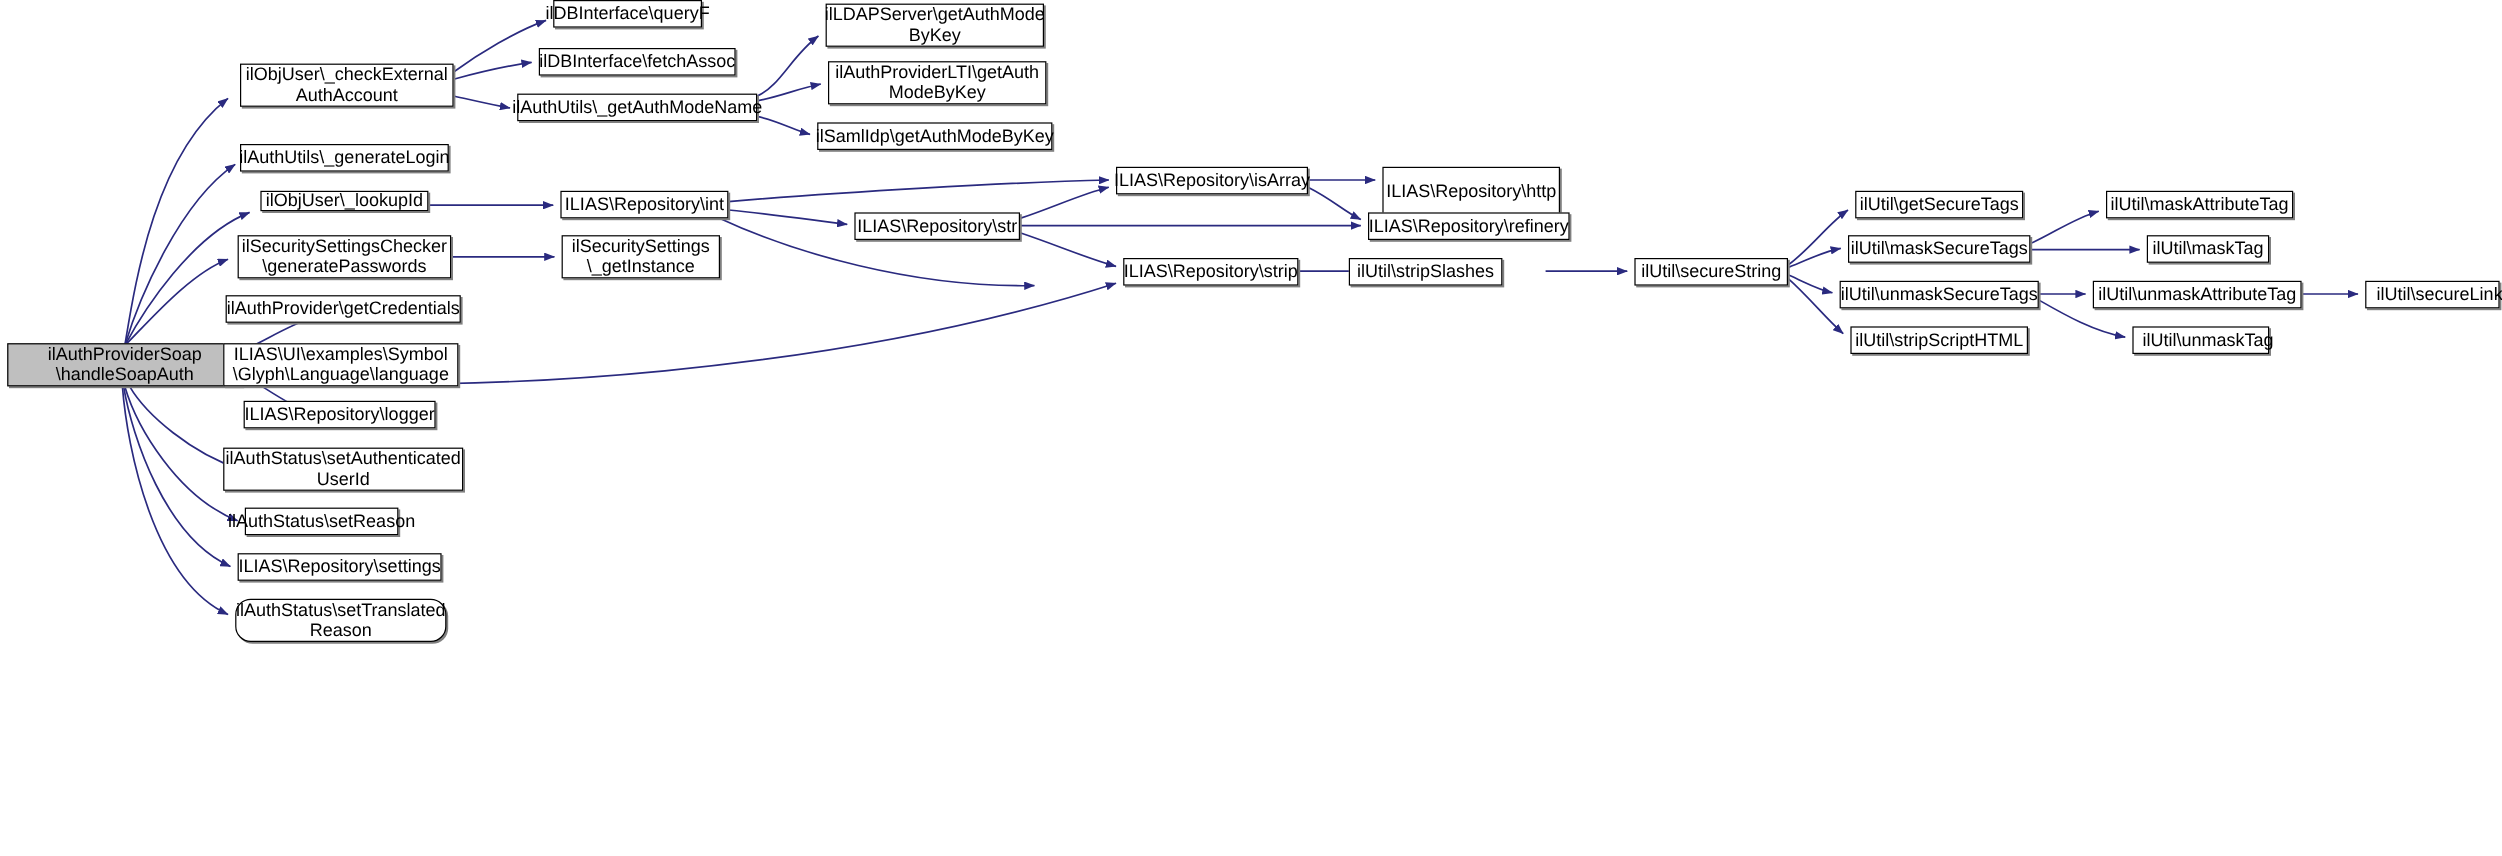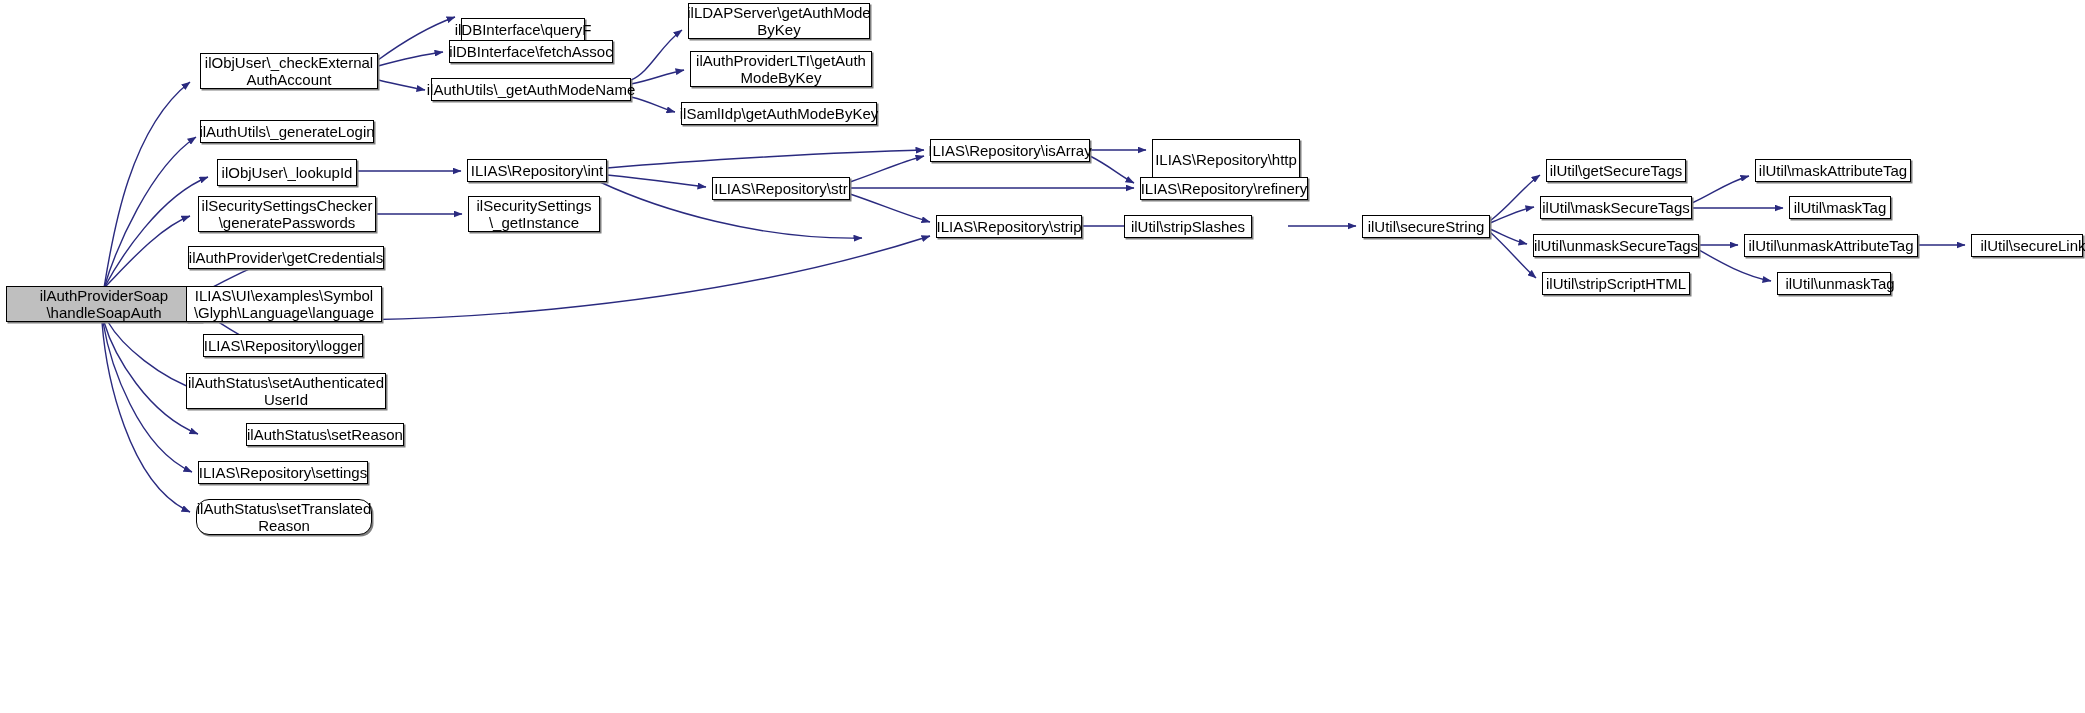--- a/index.html
+++ b/index.html
@@ -91,41 +91,41 @@
         <path d="M 1699,245 L 1738,245" fill="none" stroke="#2a2a7f" stroke-width="1.4" marker-end="url(#arrow)"></path>
         <path d="M 1699,250 C 1720,262 1744,276 1771,281" fill="none" stroke="#2a2a7f" stroke-width="1.4" marker-end="url(#arrow)"></path>
         <path d="M 1918,245 L 1965,245" fill="none" stroke="#2a2a7f" stroke-width="1.4" marker-end="url(#arrow)"></path>
       </g>
   </svg>
   <div id="node-layer">
       <div class="node root" style="left: 6px; top: 286px; width: 196px; height: 36px;">ilAuthProviderSoap
 \handleSoapAuth</div>
       <div class="node" style="left: 200px; top: 53px; width: 178px; height: 36px;">ilObjUser\_checkExternal
 AuthAccount</div>
-      <div class="node" style="left: 461px; top: 18px; width: 124px; height: 23px;">ilDBInterface\queryF</div>
+      <div class="node" style="left: 461px; top: 0; width: 124px; height: 23px;">ilDBInterface\queryF</div>
       <div class="node" style="left: 449px; top: 40px; width: 164px; height: 23px;">ilDBInterface\fetchAssoc</div>
       <div class="node" style="left: 431px; top: 78px; width: 200px; height: 23px;">ilAuthUtils\_getAuthModeName</div>
       <div class="node" style="left: 688px; top: 3px; width: 182px; height: 36px;">ilLDAPServer\getAuthMode
 ByKey</div>
       <div class="node" style="left: 690px; top: 51px; width: 182px; height: 36px;">ilAuthProviderLTI\getAuth
 ModeByKey</div>
       <div class="node" style="left: 681px; top: 102px; width: 196px; height: 23px;">ilSamlIdp\getAuthModeByKey</div>
       <div class="node" style="left: 200px; top: 120px; width: 174px; height: 23px;">ilAuthUtils\_generateLogin</div>
-      <div class="node" style="left: 217px; top: 159px; width: 140px; height: 27px;">ilObjUser\_lookupId</div>
+      <div class="node" style="left: 217px; top: 159px; width: 140px; height: 17px;">ilObjUser\_lookupId</div>
       <div class="node" style="left: 198px; top: 196px; width: 178px; height: 36px;">ilSecuritySettingsChecker
 \generatePasswords</div>
       <div class="node" style="left: 468px; top: 196px; width: 132px; height: 36px;">ilSecuritySettings
 \_getInstance</div>
       <div class="node" style="left: 188px; top: 246px; width: 196px; height: 23px;">ilAuthProvider\getCredentials</div>
       <div class="node" style="left: 186px; top: 286px; width: 196px; height: 36px;">ILIAS\UI\examples\Symbol
 \Glyph\Language\language</div>
       <div class="node" style="left: 203px; top: 334px; width: 160px; height: 23px;">ILIAS\Repository\logger</div>
       <div class="node" style="left: 186px; top: 373px; width: 200px; height: 36px;">ilAuthStatus\setAuthenticated
 UserId</div>
-      <div class="node" style="left: 204px; top: 423px; width: 158px; height: 23px; margin-left: 42px;">ilAuthStatus\setReason</div>
+      <div class="node" style="left: 204px; top: 423px; width: 128px; height: 23px;">ilAuthStatus\setReason</div>
       <div class="node" style="left: 198px; top: 461px; width: 170px; height: 23px;">ILIAS\Repository\settings</div>
       <div class="node" style="left: 196px; top: 499px; width: 176px; height: 36px; border-radius: 13px;">ilAuthStatus\setTranslated
 Reason</div>
       <div class="node" style="left: 467px; top: 159px; width: 140px; height: 23px;">ILIAS\Repository\int</div>
       <div class="node" style="left: 712px; top: 177px; width: 138px; height: 23px;">ILIAS\Repository\str</div>
       <div class="node" style="left: 936px; top: 215px; width: 146px; height: 23px;">ILIAS\Repository\strip</div>
       <div class="node" style="left: 930px; top: 139px; width: 160px; height: 23px;">ILIAS\Repository\isArray</div>
       <div class="node" style="left: 1152px; top: 139px; width: 148px; height: 41px;">ILIAS\Repository\http</div>
       <div class="node" style="left: 1140px; top: 177px; width: 168px; height: 23px;">ILIAS\Repository\refinery</div>
       <div class="node" style="left: 1124px; top: 215px; width: 128px; height: 23px;">ilUtil\stripSlashes</div>

